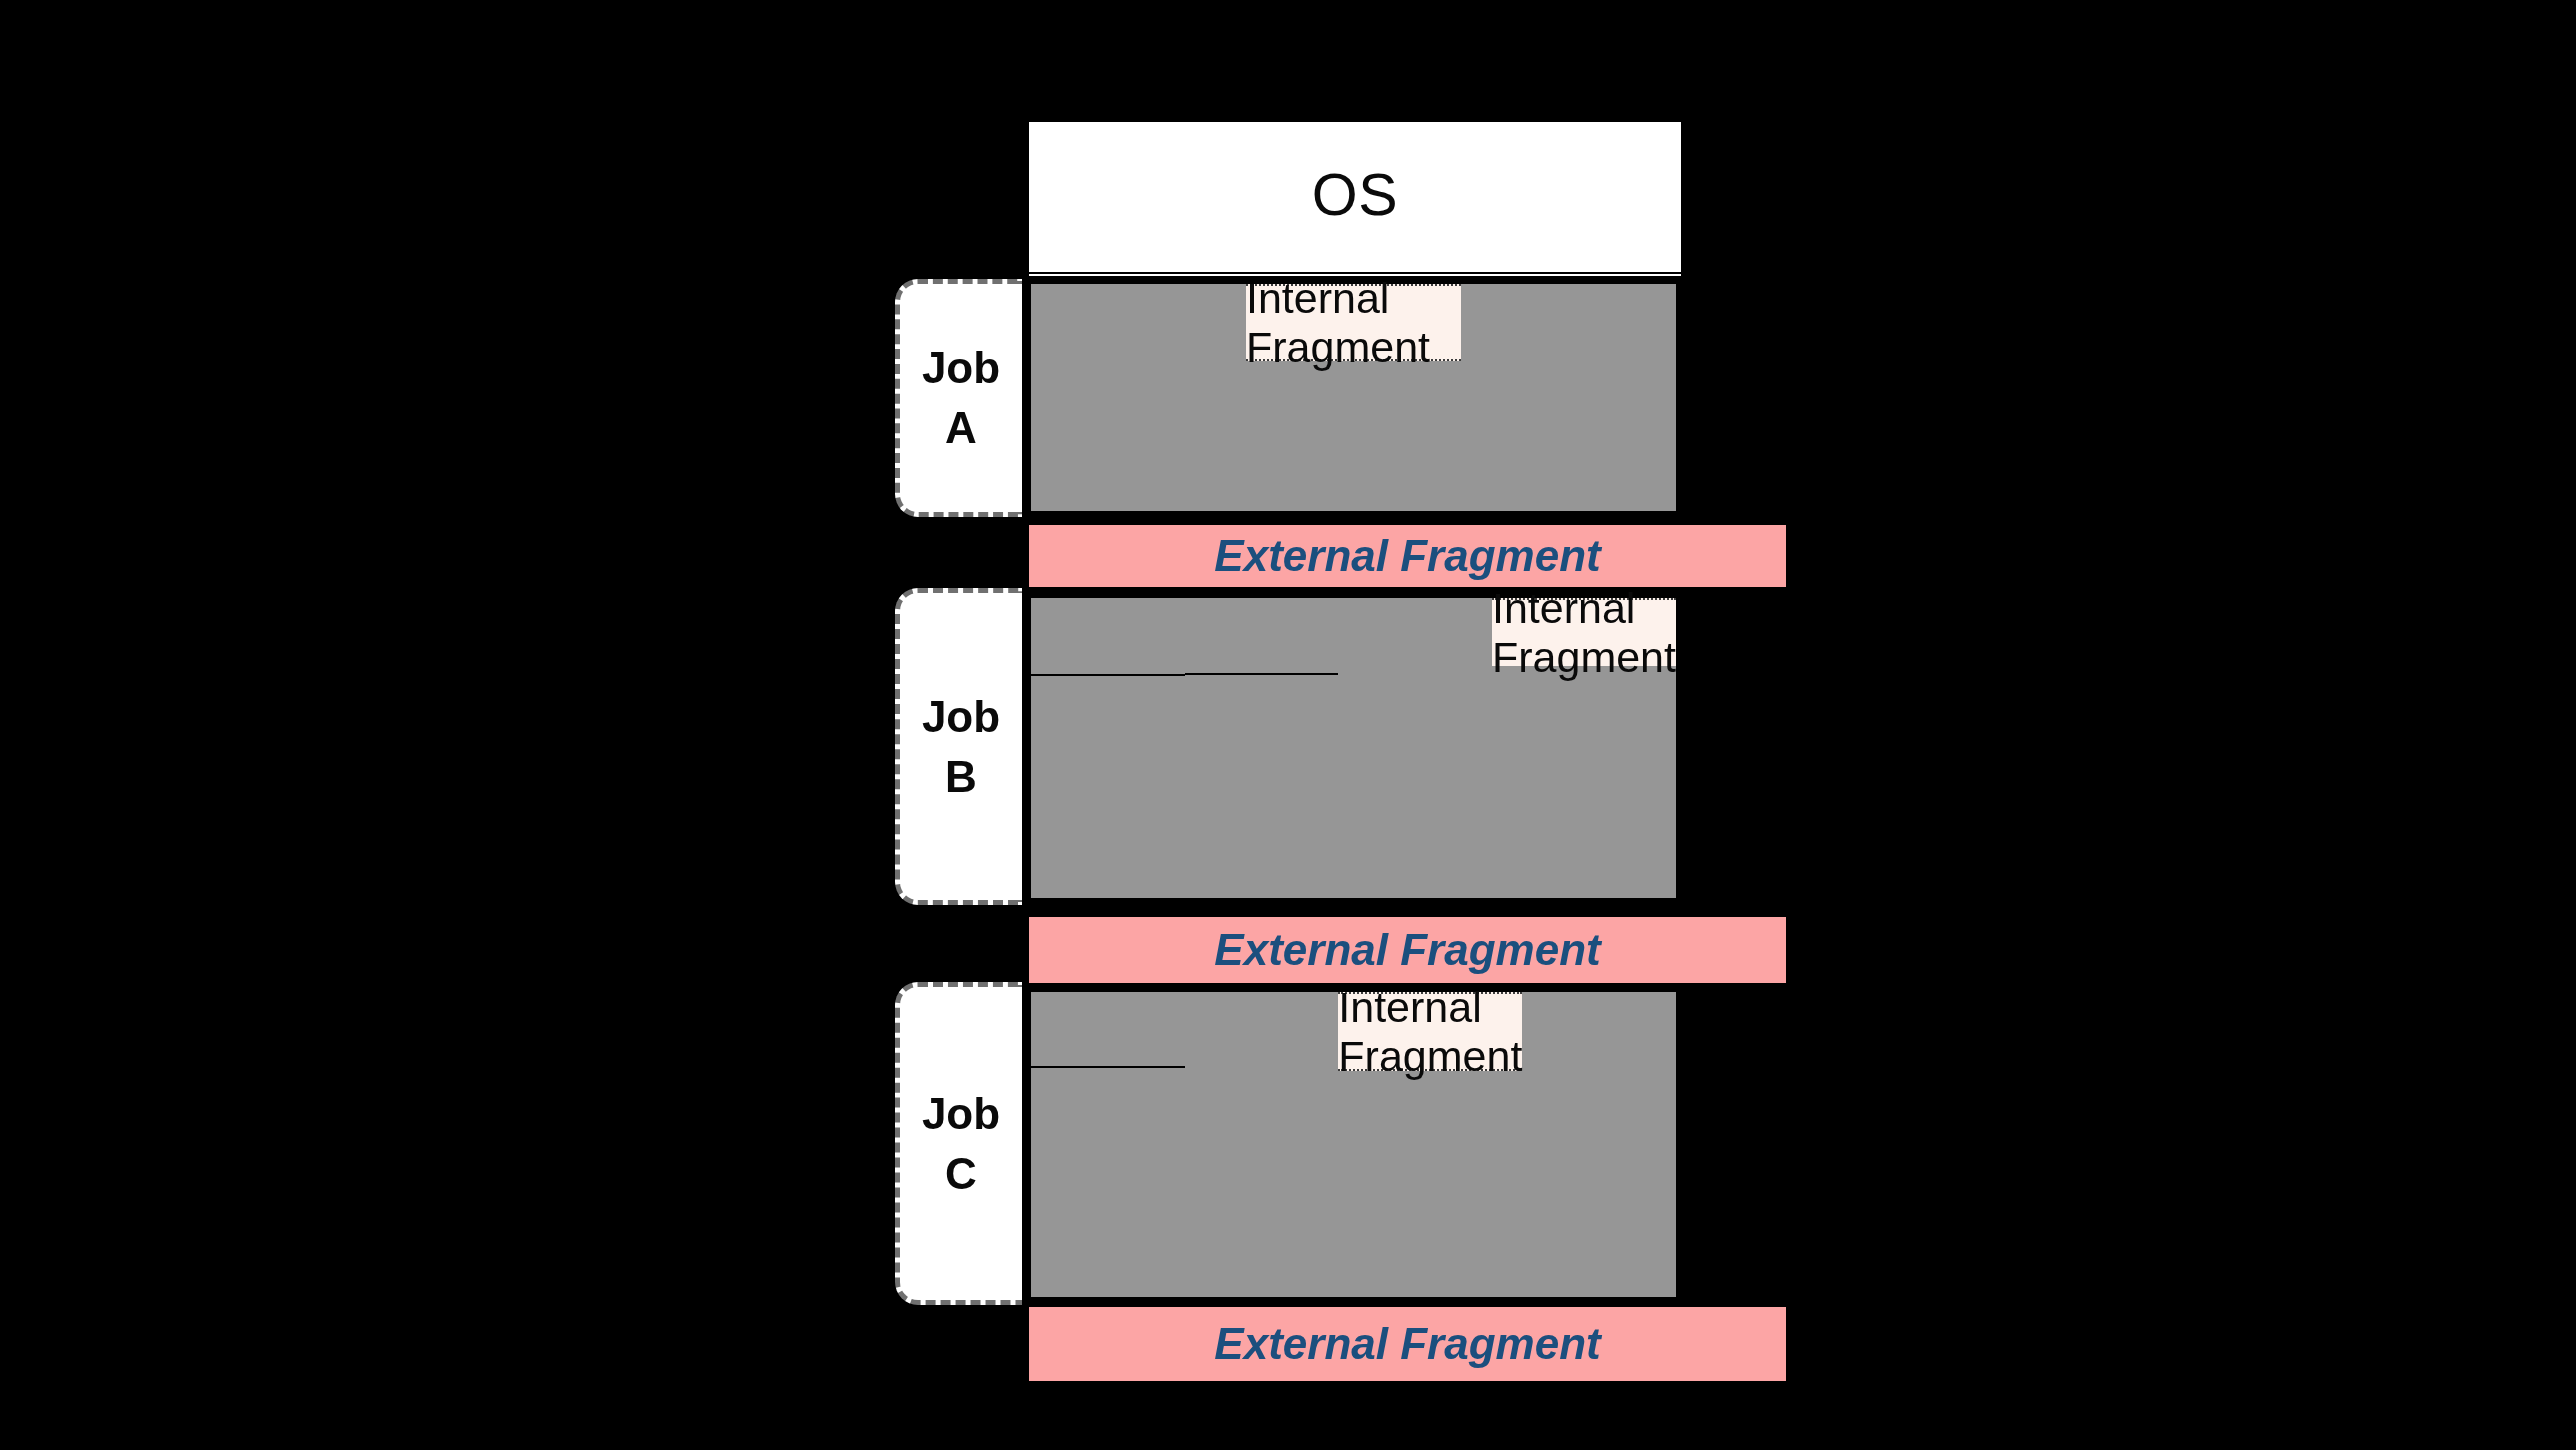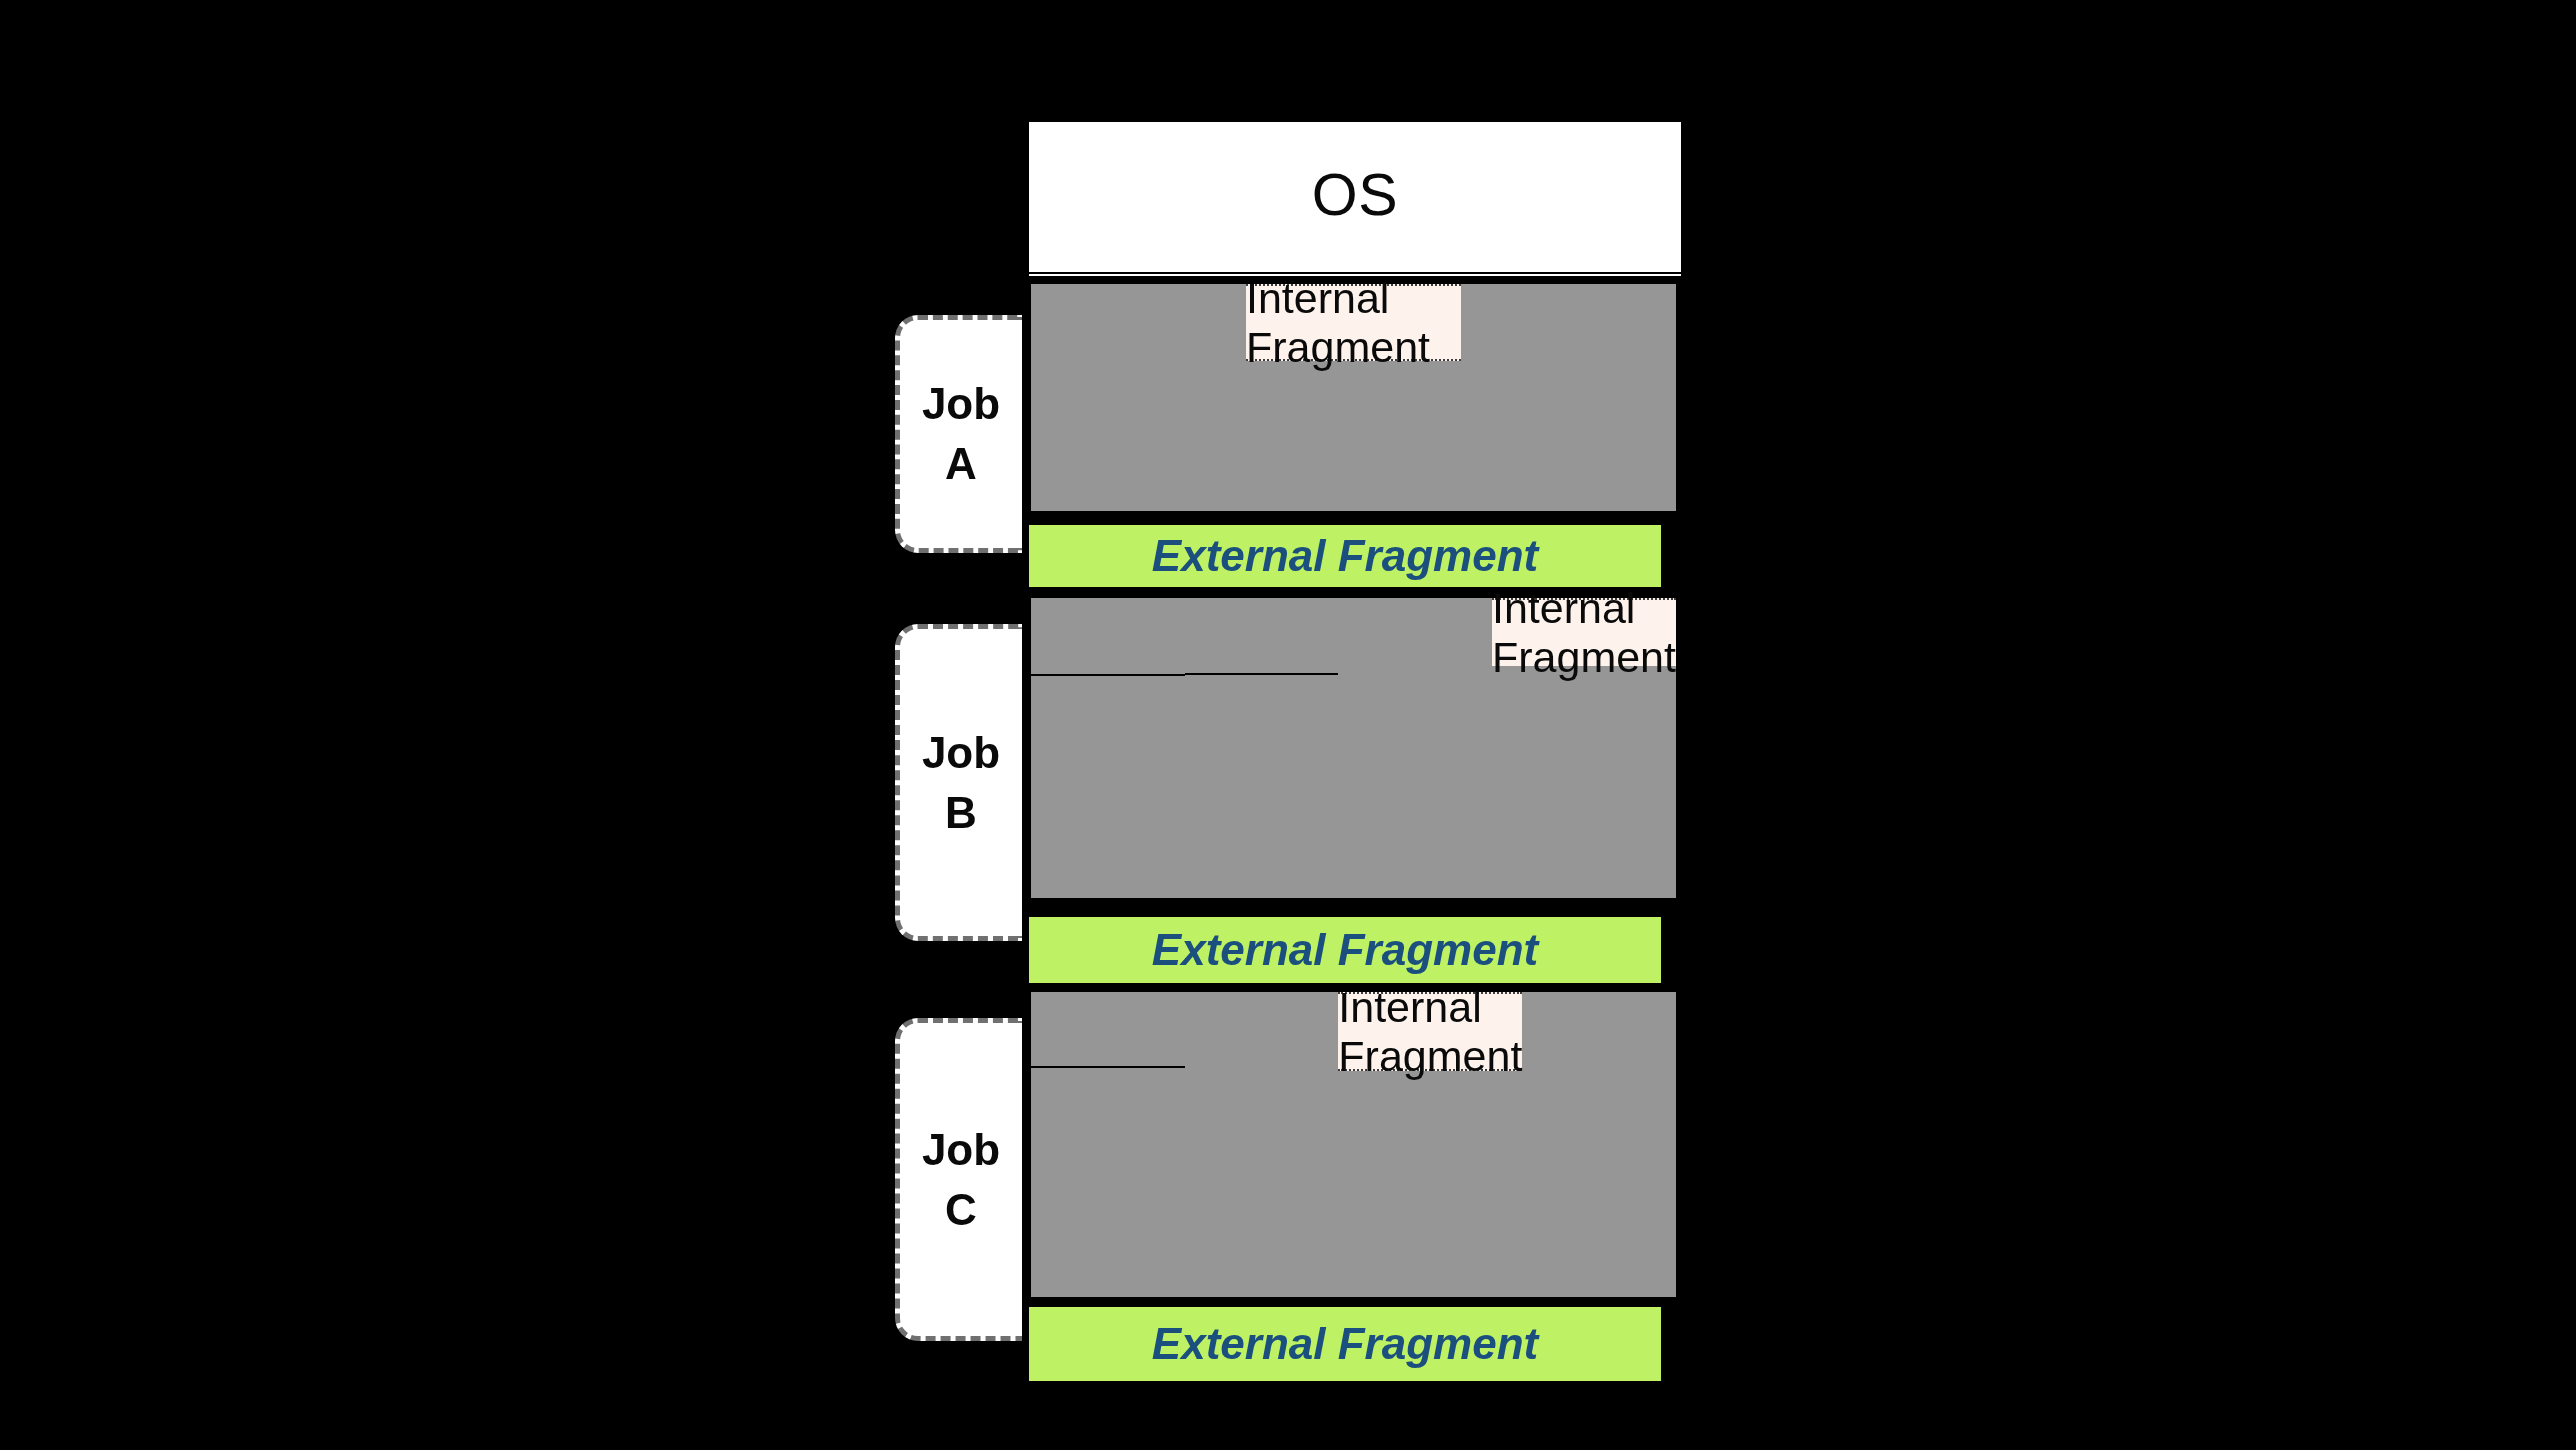--- a/index.html
+++ b/index.html
@@ -51,42 +51,41 @@
     border-bottom: 2.7px dotted #3c3c3c;
     display: flex; align-items: center; justify-content: center;
   }
   .row-internal.no-bottom-dot { border-bottom: none; }
   .internal-text {
     font-size: 43px; font-weight: 400; color: #0a0a0a;
   }
 
   
   .ext-strip {
-    left: 1029px; width: 632px;
-    background: #bef264;
+    left: 1029px; width: 757px;
+    background: #fca5a5;
     display: flex; align-items: center; justify-content: center;
   }
   .ext-1 { top: 525px;  height: 62px; }
   .ext-2 { top: 917px; height: 66px; }
   .ext-3 { top: 1307px; height: 74px; }
   .ext-text {
     font-size: 44px; font-weight: 700; font-style: italic; color: #1B4F7E;
   }
 
   
   .job-card {
     left: 895px; width: 127px;
     background: #ffffff;
     border: 5.4px dashed #707070;
     border-right: none;
     border-radius: 23px 0 0 23px;
     display: flex; flex-direction: column;
     align-items: center; justify-content: center;
     gap: 16px;
-    margin-top: 36px;
   }
   .job-a { top: 279px;  height: 238px; }
   .job-b { top: 588px;  height: 317px; }
   .job-c { top: 982px; height: 323px; }
   .job-line {
     font-size: 44px; font-weight: 700; color: #0a0a0a; line-height: 1;
   }
 </style>
 </head>
 <body>

